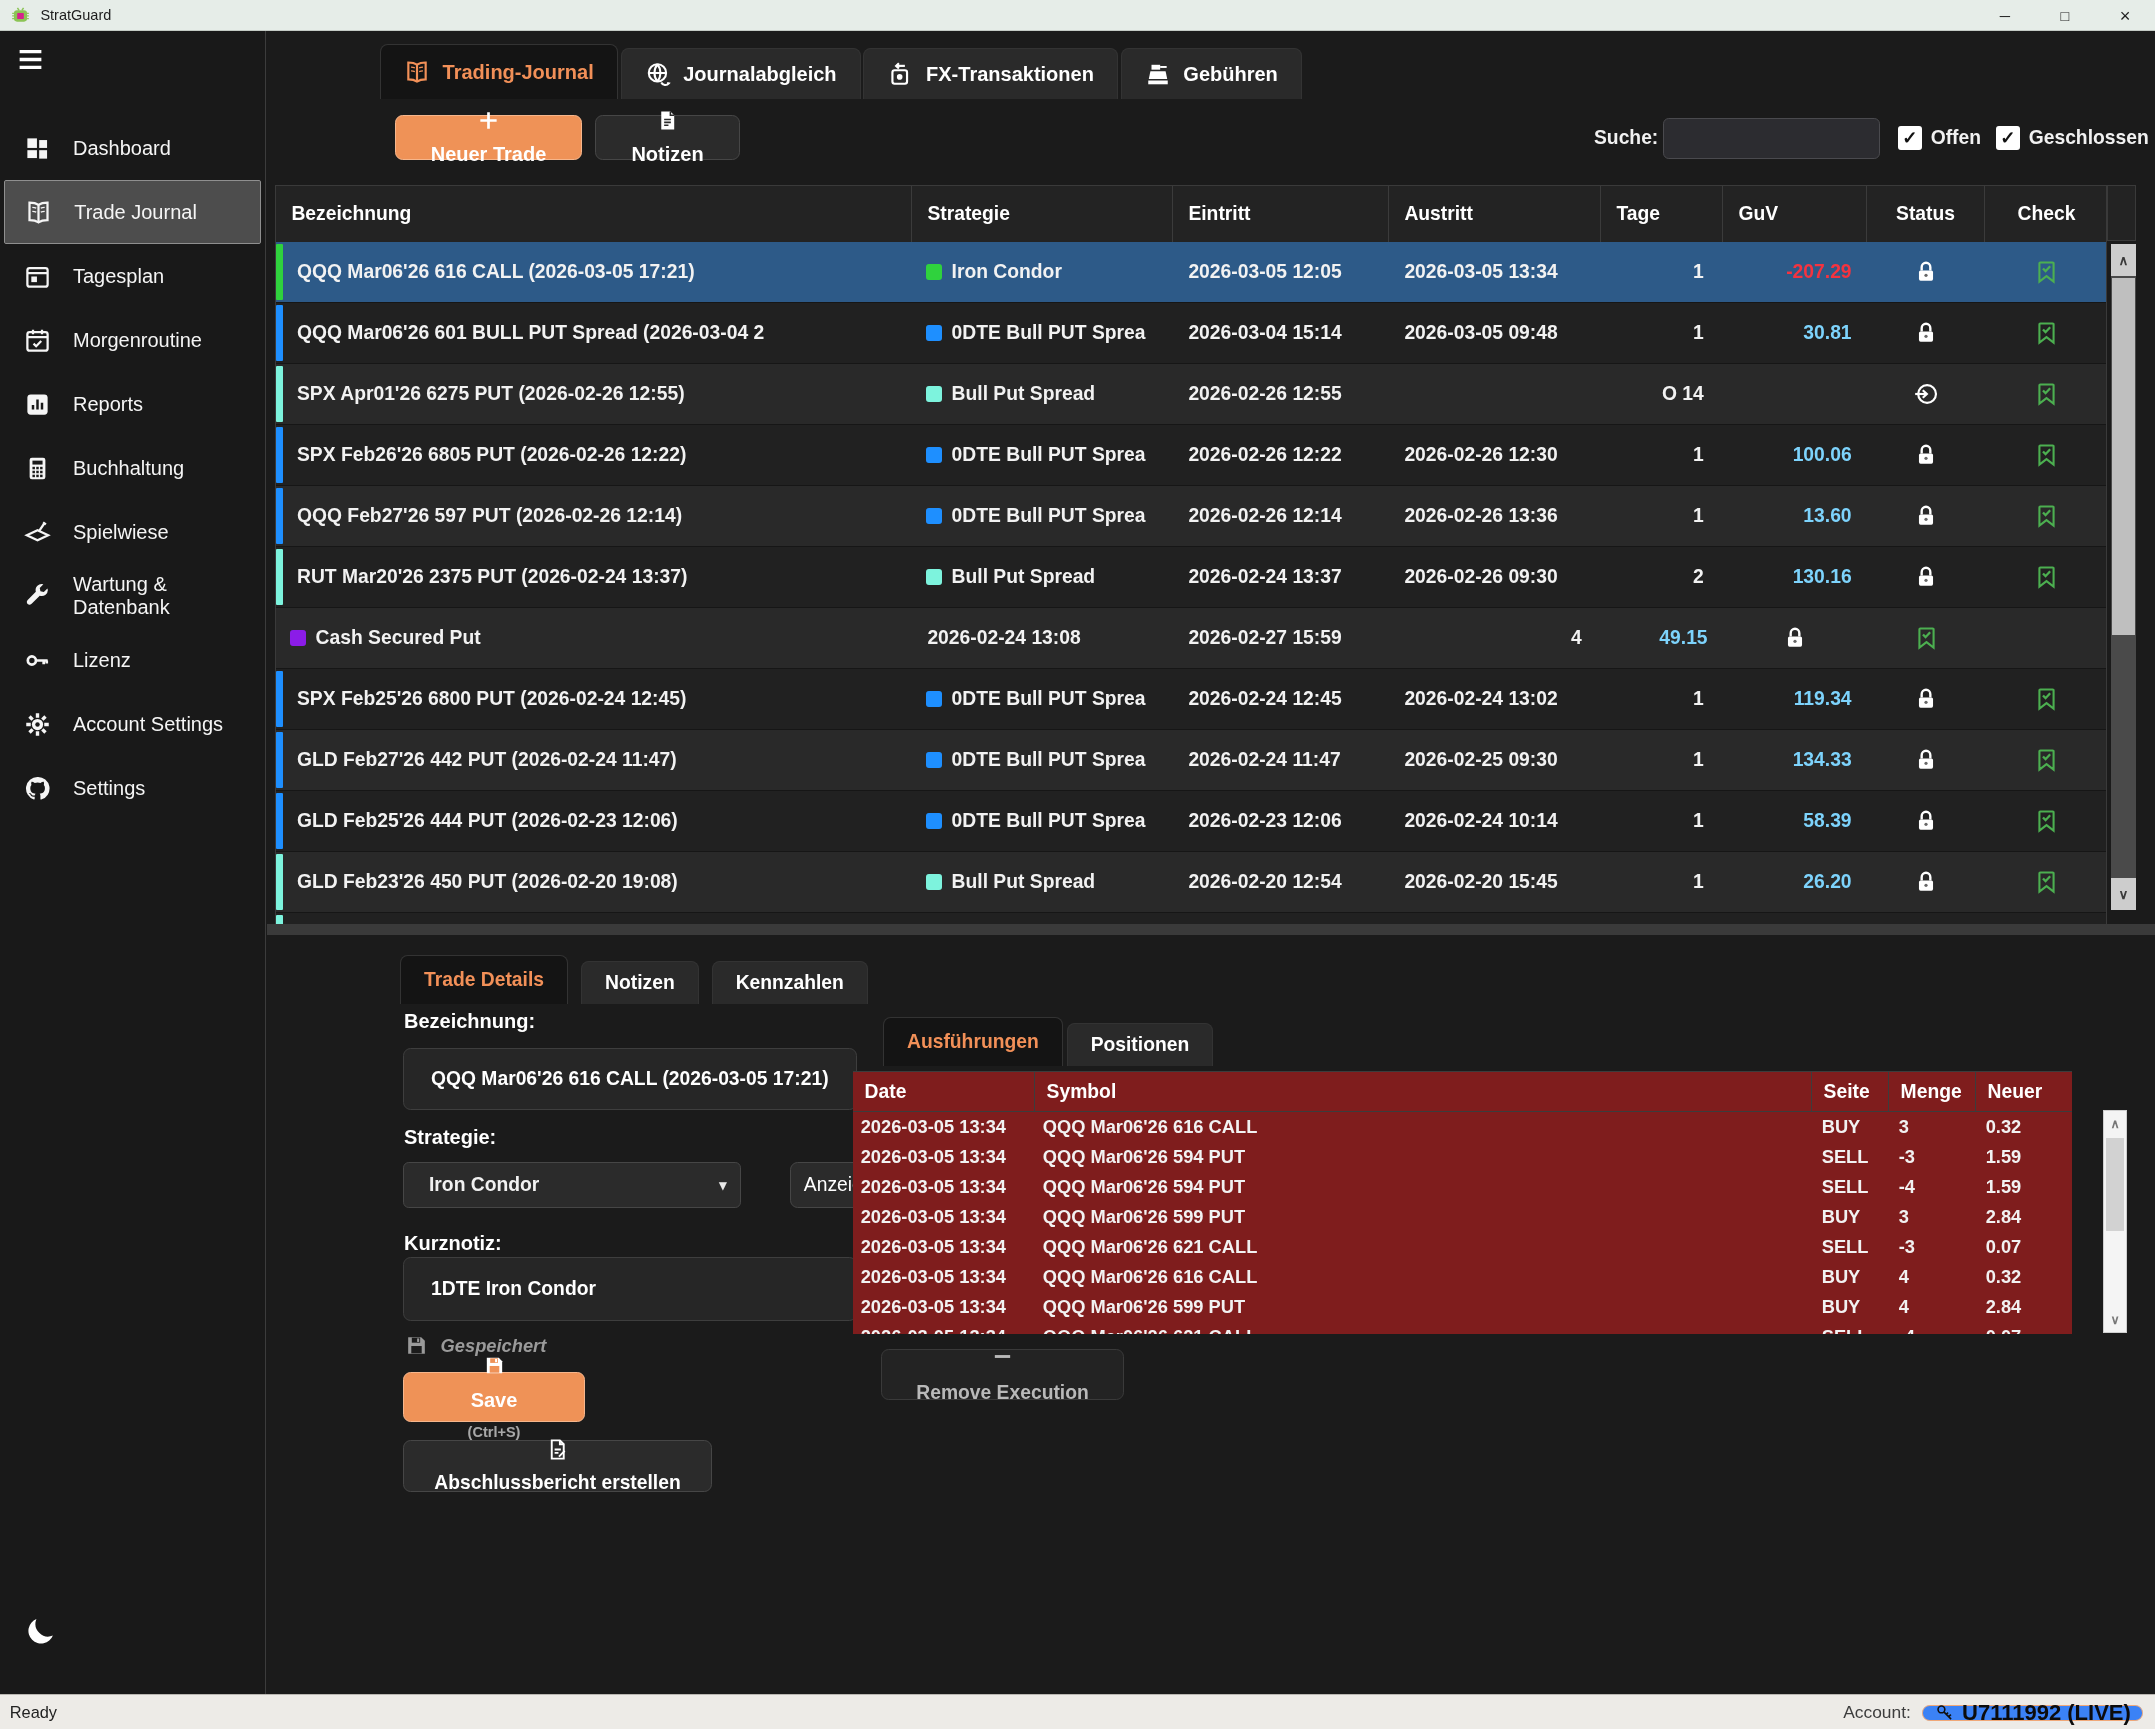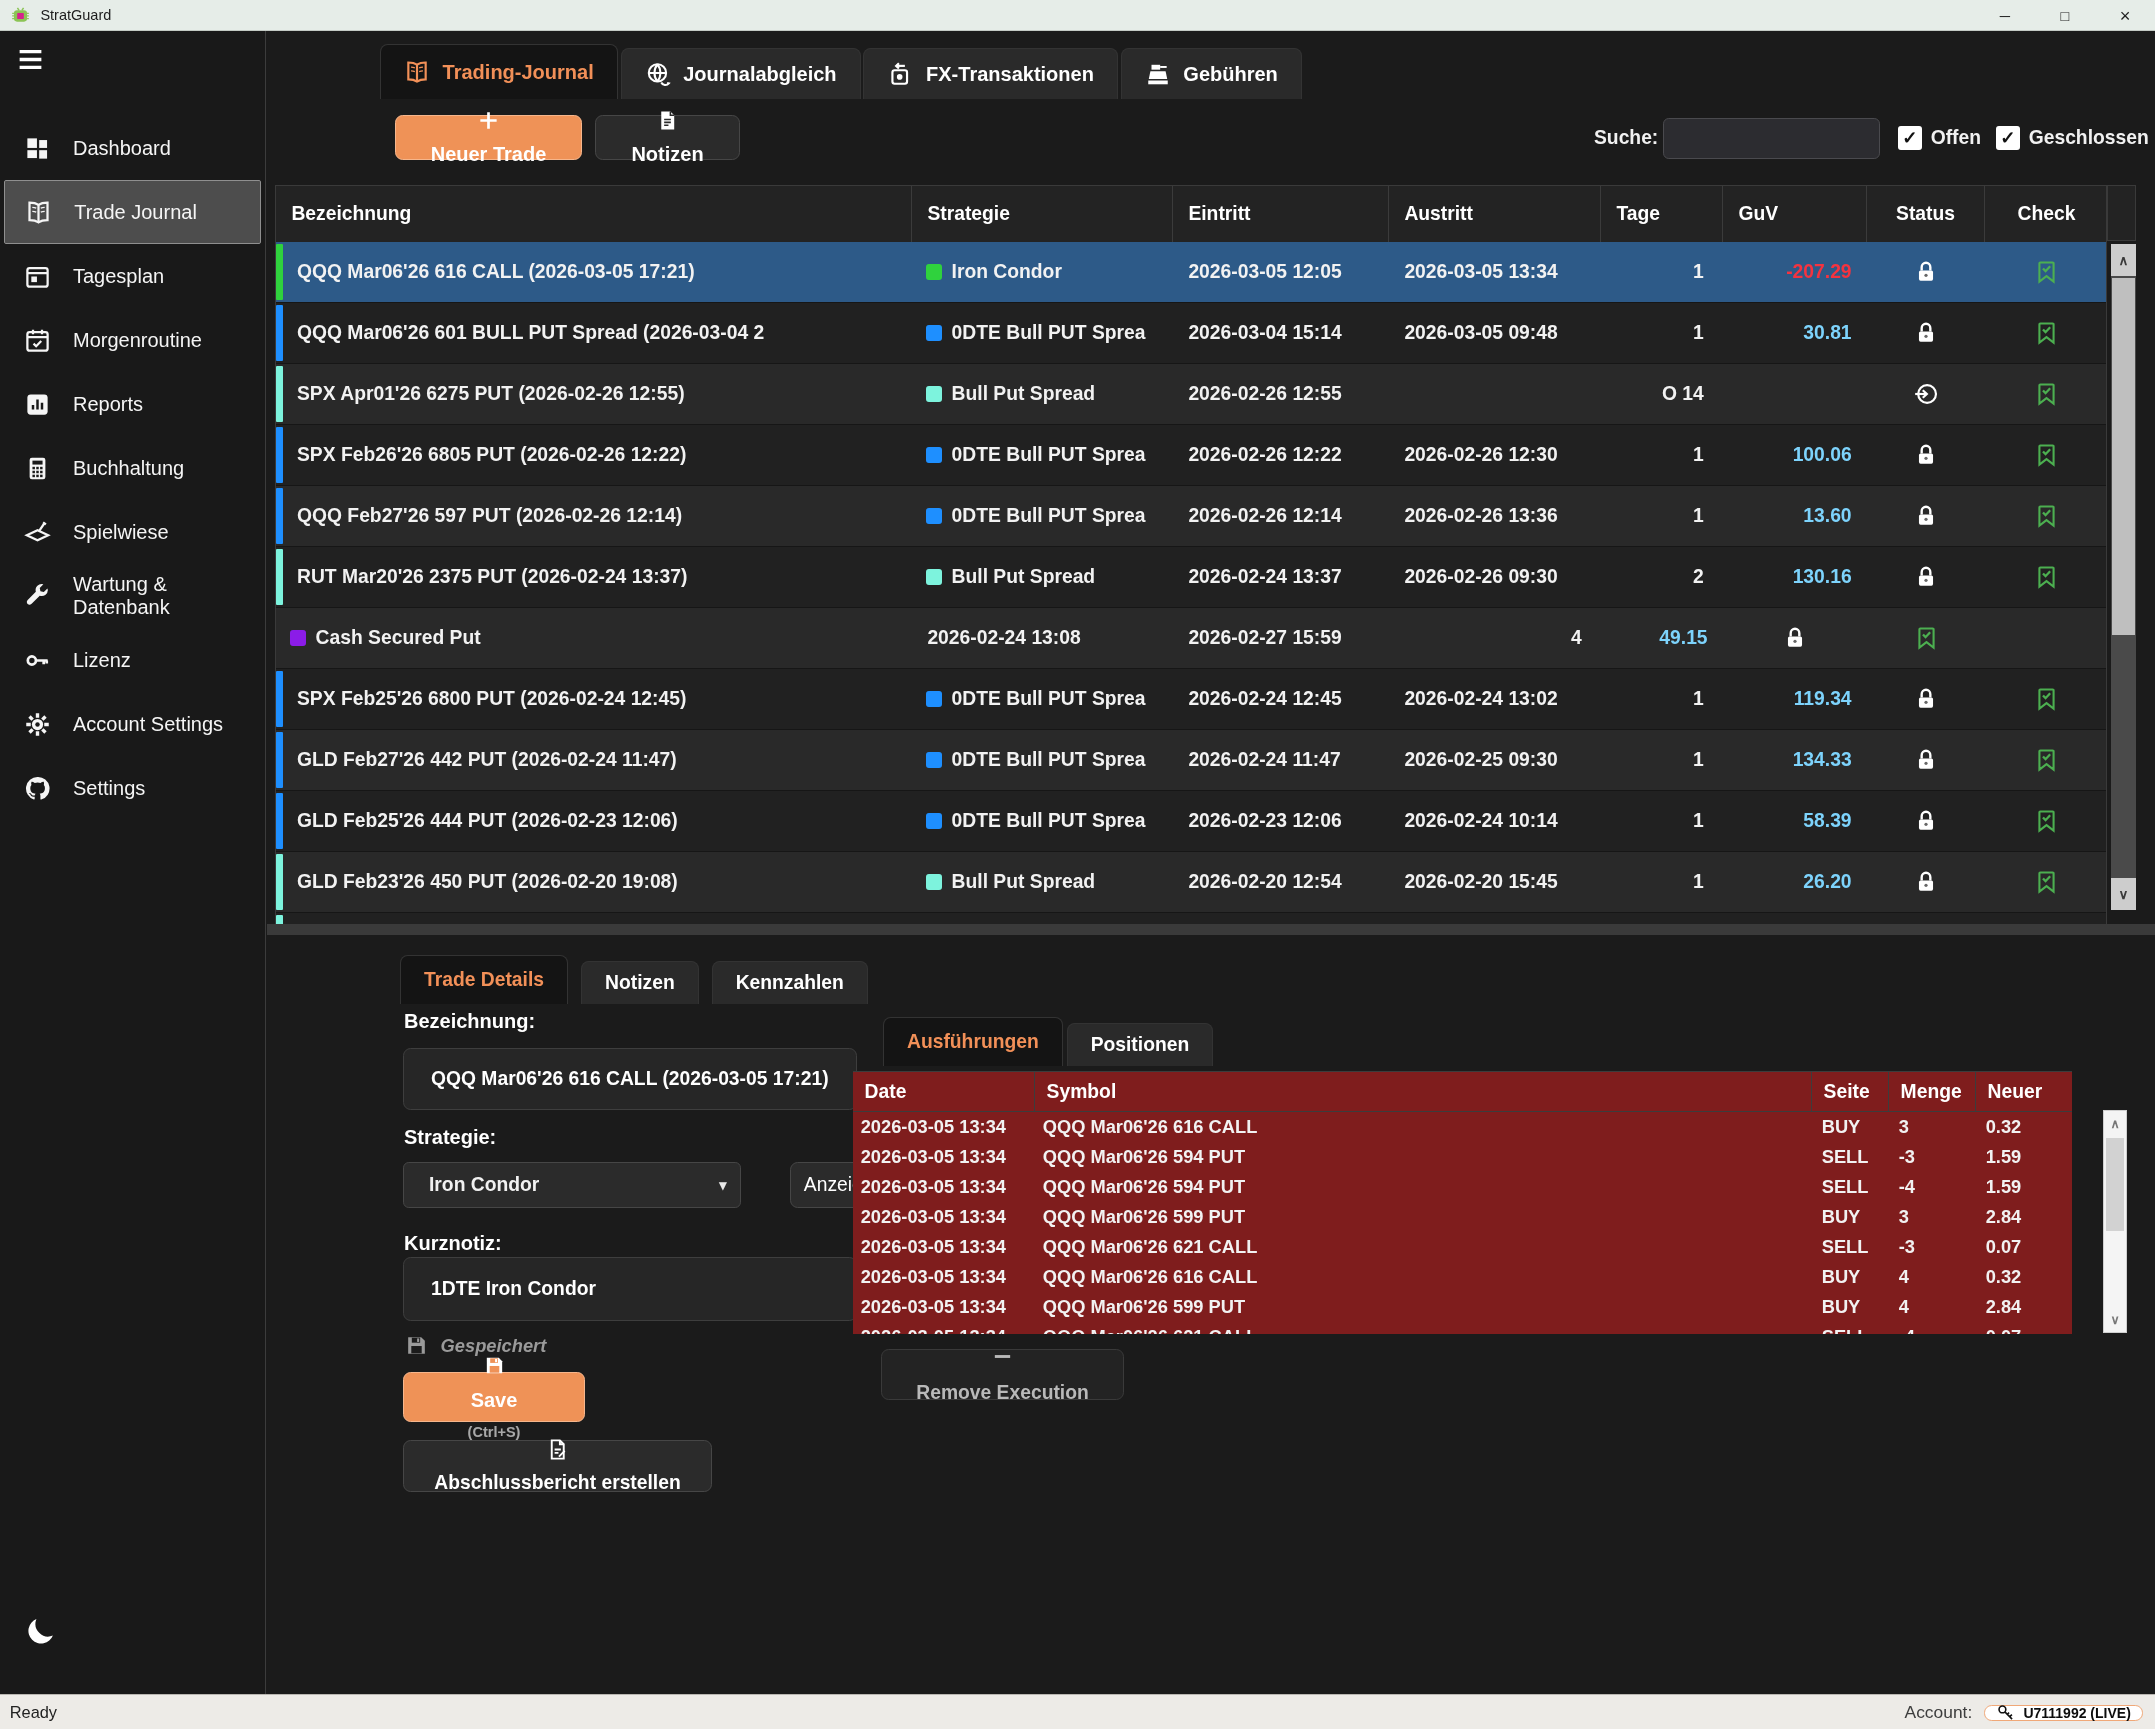--- a/index.html
+++ b/index.html
@@ -21,22 +21,22 @@
     color:#222; font-size:14.5px; }
   .wbtn.close { font-size:18.3px; }
 
   
   #statusbar { left:0; top:1694px; width:2155px; height:35px; background:#edebe7;
     border-top:1px solid #b9b6b1; color:#222; }
   #status-ready { position:absolute; left:9.7px; top:0; line-height:35px; font-size:16.4px; }
   #acct { position:absolute; right:11.6px; top:0; height:35px; display:flex; align-items:center; gap:11.6px; }
   #acct-label { font-size:17.4px; color:#3d3d3d; }
   #acct-badge { display:flex; align-items:center; gap:7.7px; height:16px; padding:0 11.6px;
-    background:#ffffff; border:1.9px solid #f0a878; border-radius:7.7px;
-    color:#0c0c0c; font-weight:700; font-size:14px; }
+    background:#3b82f6; border:1.9px solid #f0a878; border-radius:7.7px;
+    color:#0c0c0c; font-weight:700; font-size:22px; }
   #acct-badge svg { width:19.3px; height:19.3px; }
 
   
   #sidebar { left:0; top:31px; width:266px; height:1664px; background:#191919;
     border-right:1px solid #3c3c3c; }
   #hamburger { position:absolute; left:15.4px; top:13.5px; width:35px; height:31px; color:#fff; }
   #hamburger svg { width:31px; height:29px; }
   #nav { position:absolute; top:85px; left:0; right:0; }
   .nav-item { height:64px; display:flex; align-items:center; padding-left:23px; gap:21px;
     color:#f5f5f5; font-size:20px; }

